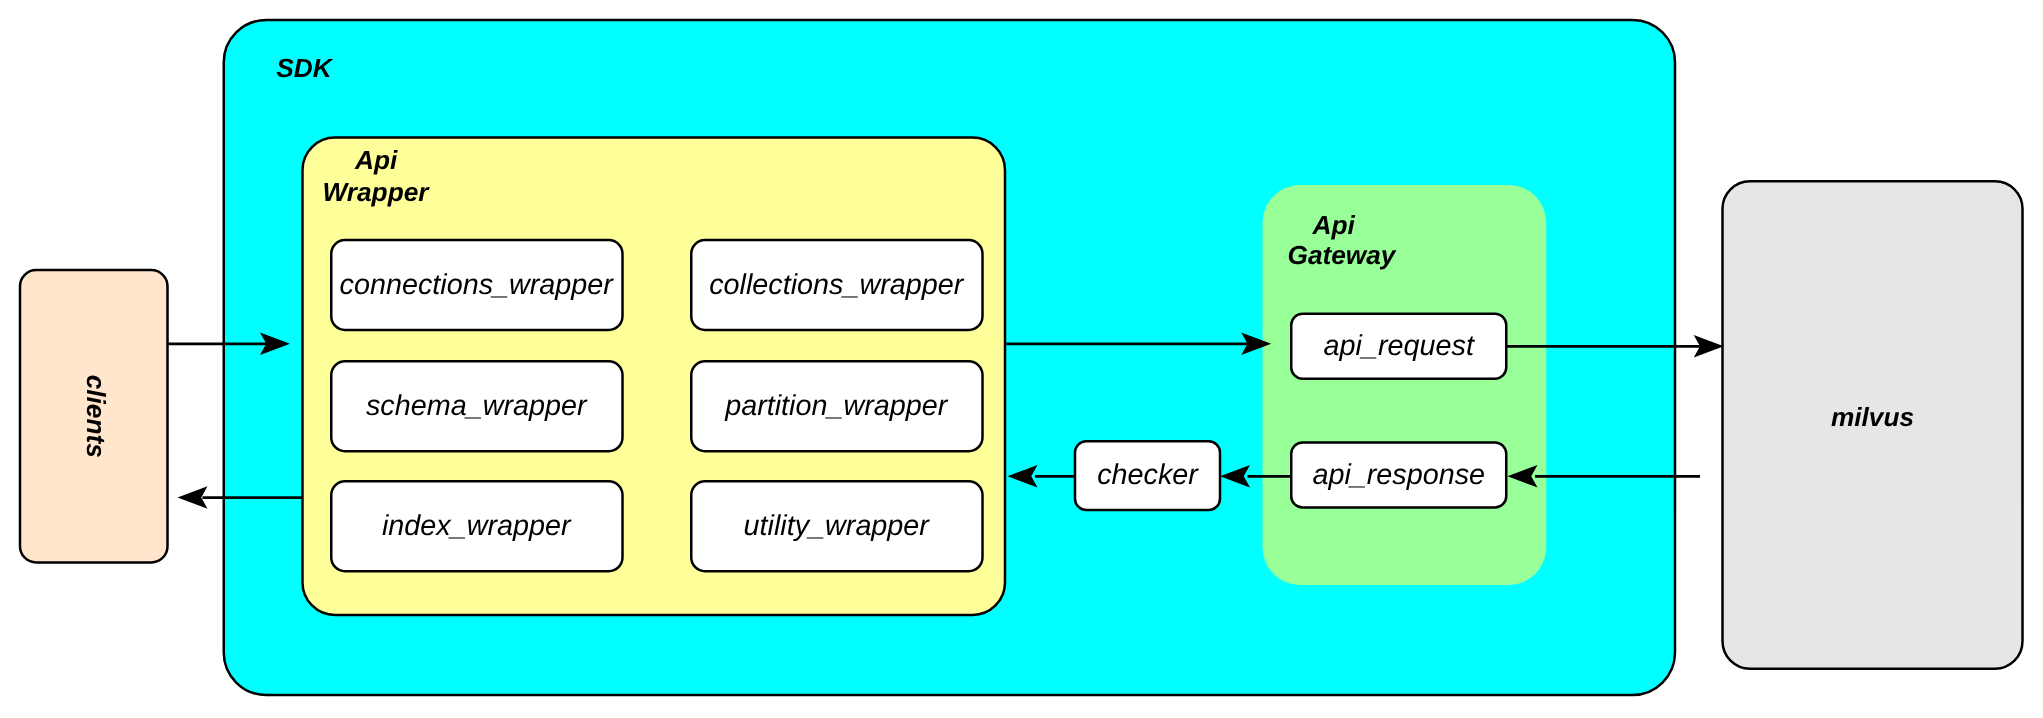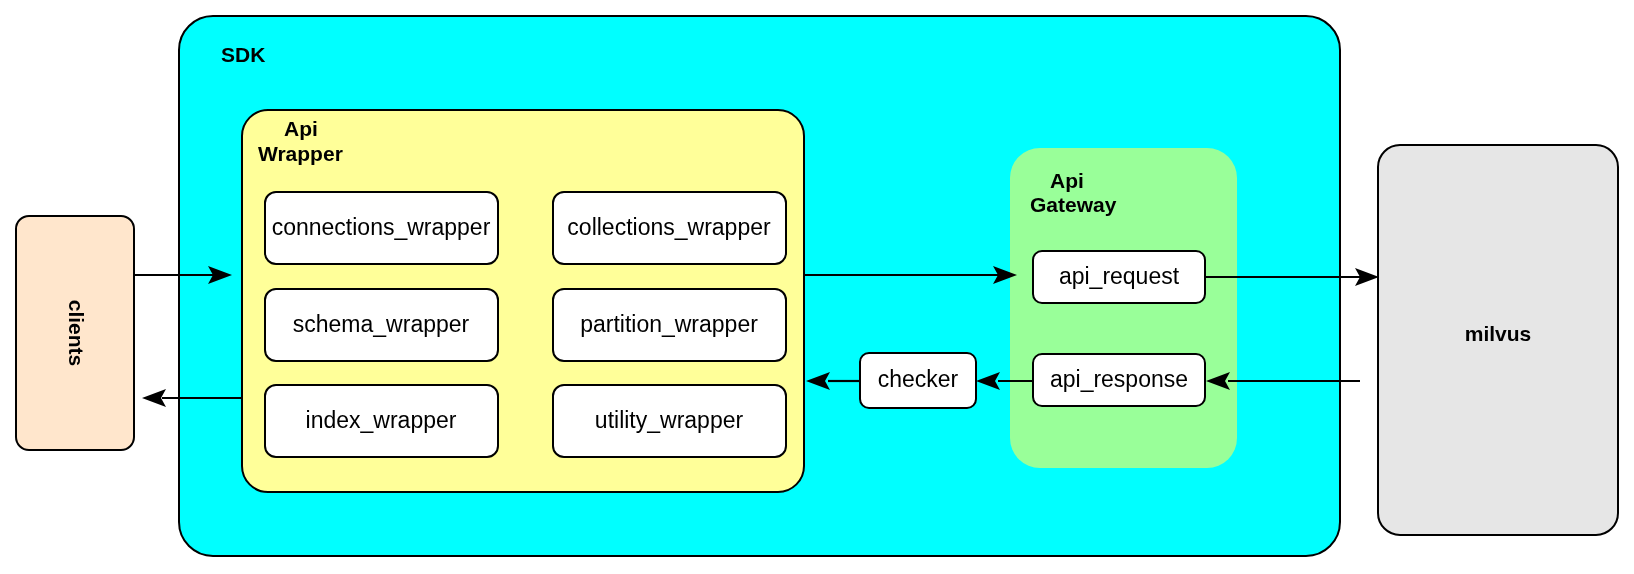--- a/index.html
+++ b/index.html
@@ -10,20 +10,21 @@
   body {
     width: 1634px;
     height: 574px;
     font-family: "Liberation Sans", sans-serif;
     overflow: hidden;
   }
   #diagram-root {
     position: relative;
     width: 1403px;
     height: 574px;
+    font-style: italic;
   }
   svg#diagram {
     display: block;
     width: 1634px;
     height: 574px;
   }
   .container-shape { stroke: #000000; stroke-width: 2; }
   .container-noborder { stroke: none; }
   .leaf-box { fill: #ffffff; stroke: #000000; stroke-width: 2; }
   .edge { stroke: #000000; stroke-width: 2.2; fill: none; }

